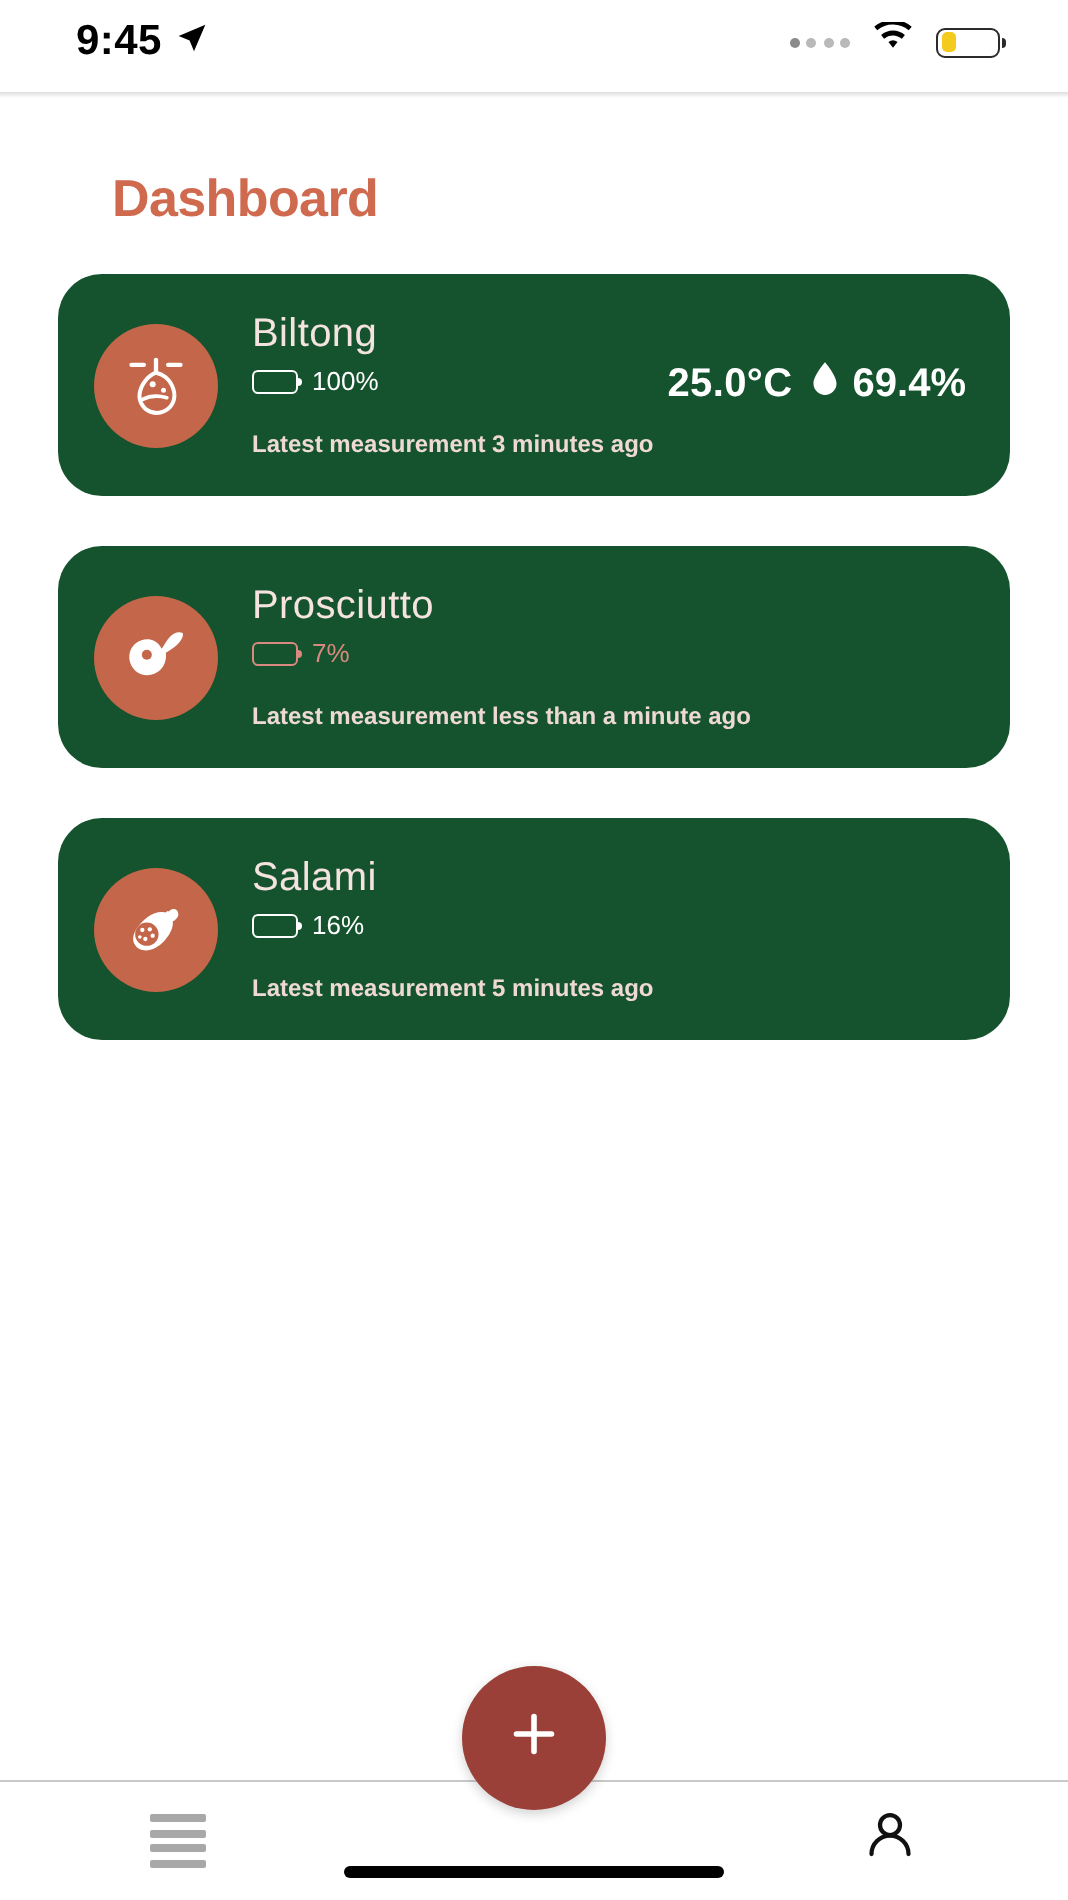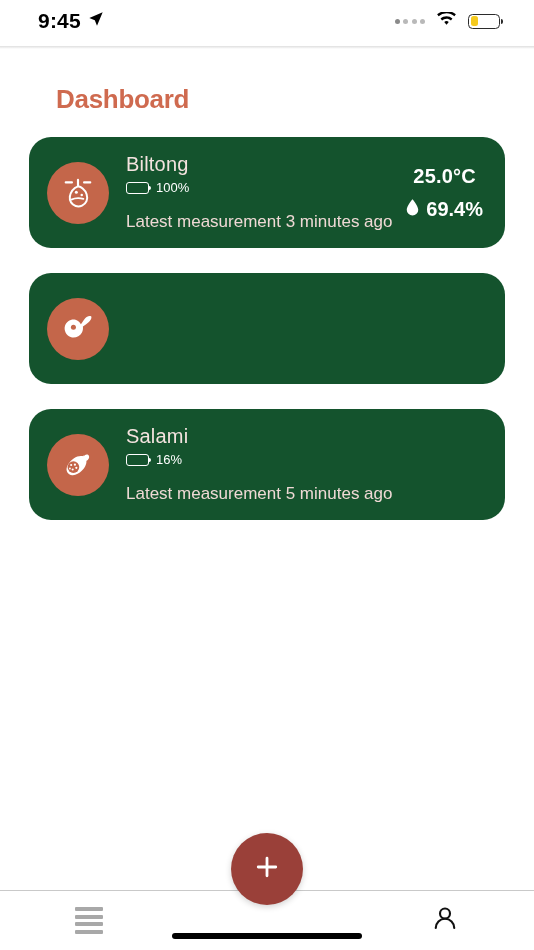--- a/index.html
+++ b/index.html
@@ -64,22 +64,22 @@
   .batt-ico { position:relative; width:23px; height:12px; border:1.7px solid #ffffff;
               border-radius:3px; padding:1.3px; }
   .batt-ico::after{ content:""; position:absolute; right:-3.4px; top:3.2px; width:2.4px; height:4px;
                     background:#ffffff; border-radius:0 2px 2px 0; }
   .batt-ico .lvl { height:100%; background:#ffffff; border-radius:1.5px; }
   .batt-pct { font-size:13px; color:#ffffff; }
   .batt-row.low .batt-ico { border-color:#d9897f; }
   .batt-row.low .batt-ico::after { background:#d9897f; }
   .batt-row.low .batt-ico .lvl { background:#d9897f; }
   .batt-row.low .batt-pct { color:#d9897f; }
-  .card-sub { font-size:17px; color:#efd9d5; margin-top:14px; }
-  .card-readings { display:flex; flex-direction:column; align-items:center; gap:10px; }
+  .card-sub { font-size:12px; color:#efd9d5; margin-top:14px;font-weight:bold; }
+  .card-readings { display:flex; flex-direction:row; align-items:center; gap:10px; }
   .temp { font-size:20px; font-weight:bold; color:#ffffff; letter-spacing:.2px; }
   .hum { display:flex; align-items:center; gap:7px; font-size:20px; font-weight:bold; color:#ffffff; }
 
   
   .bottom-nav {
     position:absolute; left:0; bottom:0; width:100%; height:60px;
     background:#fff; border-top:1px solid #c9c9c9;
     display:flex; align-items:center;
   }
   .nav-slot { flex:1; display:flex; align-items:center; justify-content:center; height:100%; }
@@ -168,20 +168,28 @@
         </div>
       </div>
     </div>
 
     <div class="card">
       <div class="card-icon">
         <svg width="40" height="40" viewBox="0 0 48 48">
           <path d="M40 9c-2.6-1.3-5.6.2-7.6 2.3-2 2.1-3.3 4.9-5 7.1-1.2-2.6-3.5-4.7-6.4-5.4-5.3-1.3-11 2-12.6 7.2-1.7 5.4 1.4 11.6 6.7 13.5 5 1.8 11-.6 13.5-5.2 1.3-2.4 1.6-5.1 1.3-7.6 2.3-1.5 4.7-3 6.8-4.9 2-1.9 4.1-4.7 3.3-7z" fill="#fff"></path>
           <circle cx="18.5" cy="22" r="3" fill="#c4664a"></circle>
         </svg>
+      </div>
+      <div class="card-body">
+        <div class="card-name">Prosciutto</div>
+        <div class="batt-row low">
+          <span class="batt-ico"><span class="lvl" style="width:72%"></span></span>
+          <span class="batt-pct">7%</span>
+        </div>
+        <div class="card-sub">Latest measurement less than a minute ago</div>
       </div>
     </div>
 
     <div class="card">
       <div class="card-icon">
         <svg width="40" height="40" viewBox="0 0 48 48">
           <path d="M35.5 11.5c-1.8-.6-3.6.6-4.4 2.2-3.9-1.2-8.3-.4-11.9 2.3-4 3-8.3 7.7-8.9 12.5-.4 3.4 2 6.6 5.3 7.5 4.6 1.2 9.5-1.6 12.9-5 3.3-3.3 6-7.8 5.6-12.2 1.6-.8 3.3-2.3 3.3-4.2 0-1.4-.6-2.6-1.9-3.1z" fill="#fff"></path>
           <path d="M31.1 13.7c1.4 1.2 2.6 2.3 3.5 3.6" fill="none" stroke="#fff" stroke-width="2" stroke-linecap="round"></path>
           <circle cx="18.5" cy="26.5" r="7" fill="#c4664a"></circle>
           <circle cx="15.8" cy="24" r="1.3" fill="#fff"></circle>

